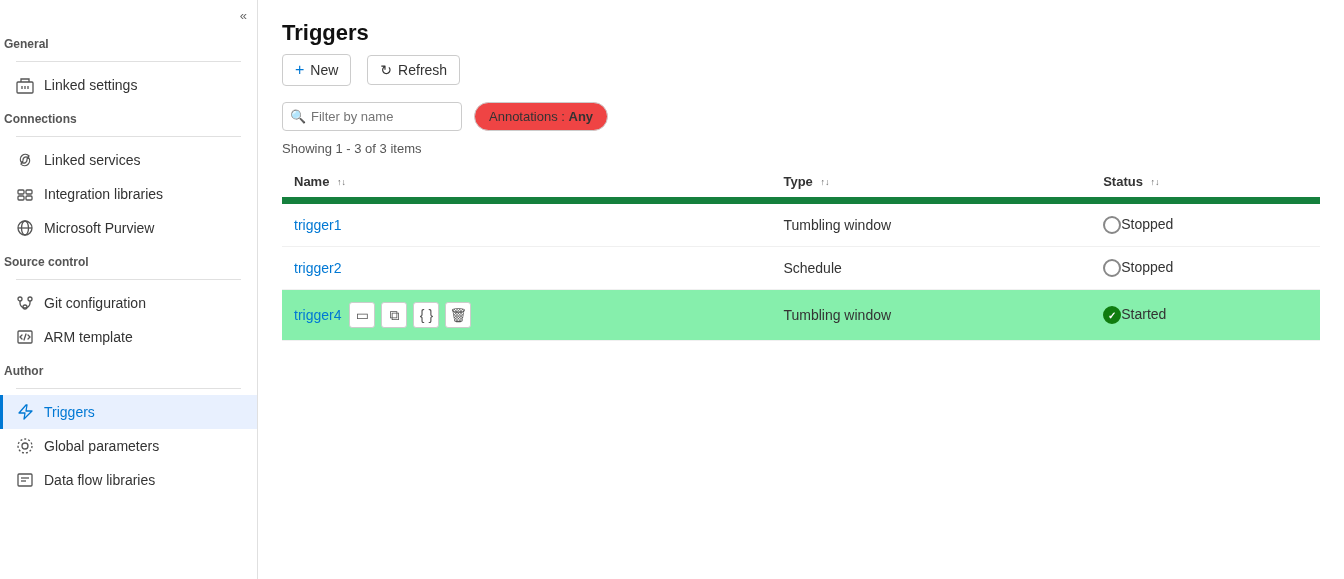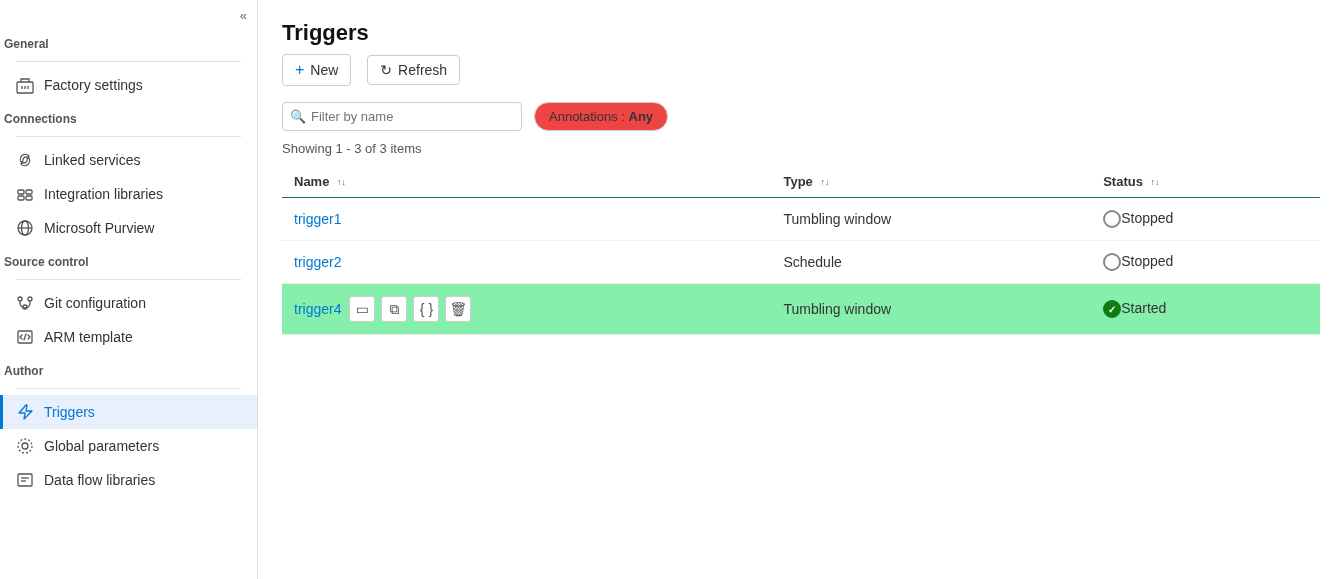--- a/index.html
+++ b/index.html
@@ -129,21 +129,21 @@
       position: absolute;
       left: 8px;
       color: #888;
       font-size: 13px;
     }
     .filter-input {
       padding: 6px 8px 6px 28px;
       border: 1px solid #ccc;
       border-radius: 4px;
       font-size: 13px;
-      width: 240px;
+      width: 180px;
       color: #999;
       outline: none;
     }
     .annotations-btn {
       padding: 6px 14px;
       border: 1px solid #ccc;
       border-radius: 20px;
       background: #ef4444;
       cursor: pointer;
       font-size: 13px;
@@ -158,21 +158,21 @@
       margin-bottom: 10px;
     }
 
     
     .data-table {
       width: 100%;
       border-collapse: collapse;
       font-size: 14px;
     }
     .data-table thead tr {
-      border-bottom: 1px solid #15803d;
+      border-bottom: 7px solid #15803d;
       margin-top: 16px;
     }
     .data-table th {
       text-align: left;
       padding: 8px 12px;
       font-weight: 600;
       color: #333;
       font-size: 13px;
       white-space: nowrap;
     }
@@ -263,21 +263,21 @@
   <div class="sidebar-item">
     <span class="sidebar-icon icon-gray">
       <svg width="18" height="18" viewBox="0 0 18 18" fill="none">
         <rect x="1" y="6" width="16" height="11" rx="1" stroke="#555" stroke-width="1.3" fill="none"></rect>
         <path d="M5 6V3h8v3" stroke="#555" stroke-width="1.3" fill="none"></path>
         <line x1="6" y1="10" x2="6" y2="13" stroke="#555" stroke-width="1.3"></line>
         <line x1="9" y1="10" x2="9" y2="13" stroke="#555" stroke-width="1.3"></line>
         <line x1="12" y1="10" x2="12" y2="13" stroke="#555" stroke-width="1.3"></line>
       </svg>
     </span>
-    <span>Factory settings</span>
+    <span>Linked settings</span>
   </div>
 
   <div class="sidebar-section-label">Connections</div>
   <hr class="sidebar-divider">
   <div class="sidebar-item">
     <span class="sidebar-icon icon-gray">
       <svg width="18" height="18" viewBox="0 0 18 18" fill="none">
         <path d="M7 9a3 3 0 0 1 4.5-2.6l1.5-1.5A5 5 0 0 0 5.5 11.5L7 10" stroke="#555" stroke-width="1.3" fill="none" stroke-linecap="round"></path>
         <path d="M11 9a3 3 0 0 1-4.5 2.6l-1.5 1.5A5 5 0 0 0 12.5 6.5L11 8" stroke="#555" stroke-width="1.3" fill="none" stroke-linecap="round"></path>
       </svg>

